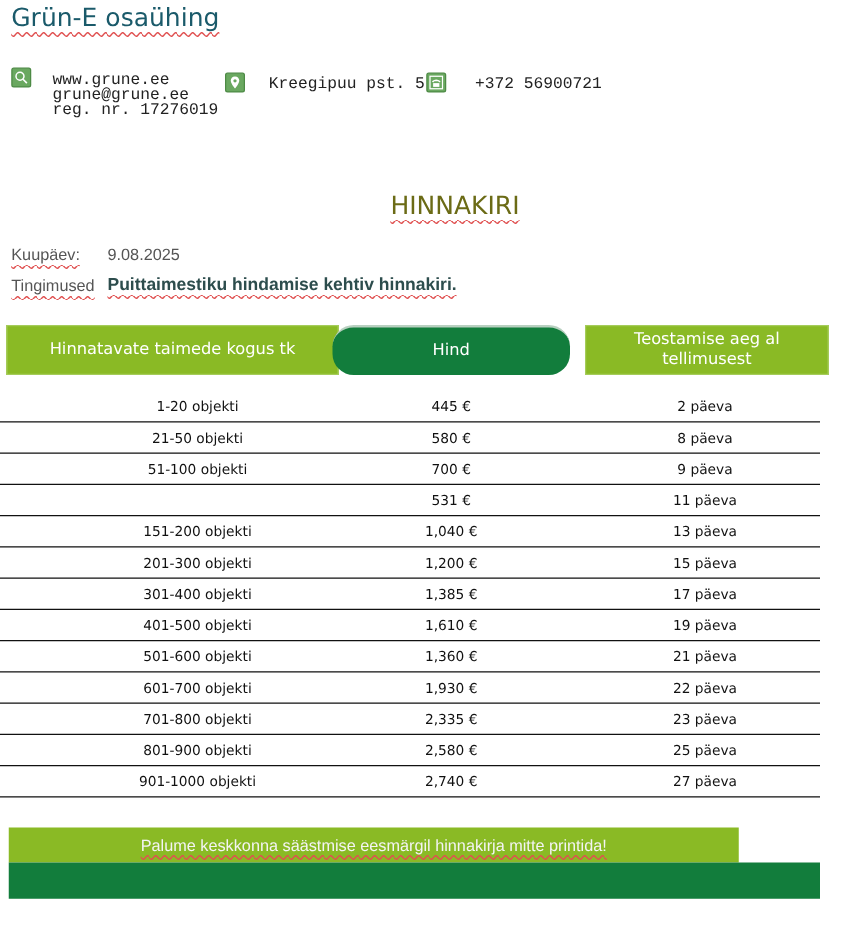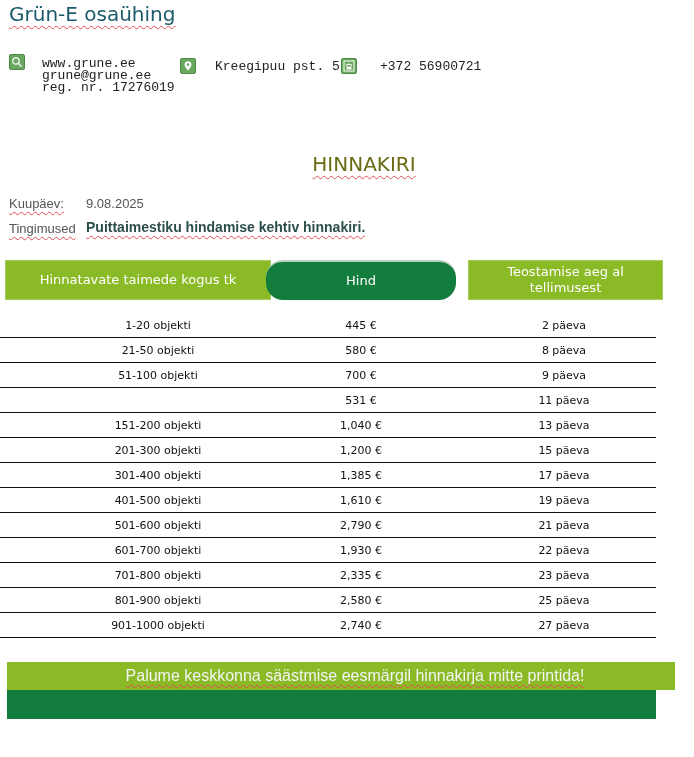--- a/index.html
+++ b/index.html
@@ -15,21 +15,21 @@
   .terms-val { position:absolute; left:86px; top:219px; font-size:14px; font-weight:bold; color:#2d4d4d; }
   .hdr { position:absolute; top:260px; height:40px; color:#fff; font-size:13px; display:flex; align-items:center; justify-content:center; text-align:center; font-family:"DejaVu Sans", sans-serif; line-height:16px; box-sizing:border-box; }
   .hdr.light { background:#8aba25; border:1px solid #a5cc5a; }
   .hdr.dark { background:#127d3c; border-top:2px solid #b8d0c0;border-radius:17px; }
   .rows { position:absolute; left:0; top:313px; width:656px; }
   .row { height:24px; border-bottom:1.5px solid #111; display:flex; align-items:center; font-size:11px; color:#111; font-family:"DejaVu Sans", sans-serif; }
   .c1 { position:absolute; left:0; width:316px; text-align:center; }
   .c2 { position:absolute; left:266px; width:190px; text-align:center; }
   .c3 { position:absolute; left:466px; width:196px; text-align:center; }
   .row { position:relative; }
-  .banner1 { position:absolute; left:7px; top:662px; width:640px; height:28px; background:#8aba25; color:#f4f4f4; font-size:16px; display:flex; align-items:center; justify-content:center;padding-left:28px; }
+  .banner1 { position:absolute; left:7px; top:662px; width:584px; height:28px; background:#8aba25; color:#f4f4f4; font-size:13px; display:flex; align-items:center; justify-content:center; }
   .banner2 { position:absolute; left:7px; top:690px; width:649px; height:29px; background:#127d3c; }
 </style>
 </head>
 <body>
 
 <div class="company">Grün-E osaühing</div>
 
 <div class="contact-icon" style="left:9px;top:54px;">
   <svg viewBox="0 0 12 12">
       <circle cx="5" cy="5" r="3.2" fill="none" stroke="#fff" stroke-width="1.2"></circle>
@@ -103,21 +103,21 @@
       <span class="c2">1,385 €</span>
       <span class="c3">17 päeva</span>
     </div>
   <div class="row">
       <span class="c1">401-500 objekti</span>
       <span class="c2">1,610 €</span>
       <span class="c3">19 päeva</span>
     </div>
   <div class="row">
       <span class="c1">501-600 objekti</span>
-      <span class="c2">2,790 €</span>
+      <span class="c2">1,360 €</span>
       <span class="c3">21 päeva</span>
     </div>
   <div class="row">
       <span class="c1">601-700 objekti</span>
       <span class="c2">1,930 €</span>
       <span class="c3">22 päeva</span>
     </div>
   <div class="row">
       <span class="c1">701-800 objekti</span>
       <span class="c2">2,335 €</span>

